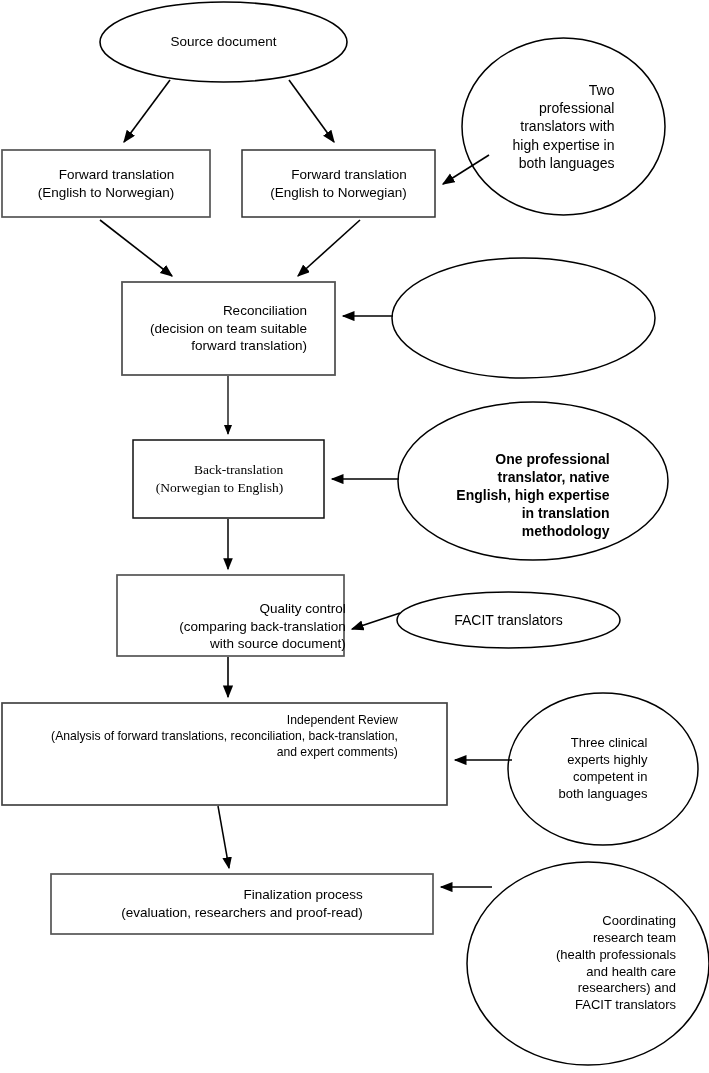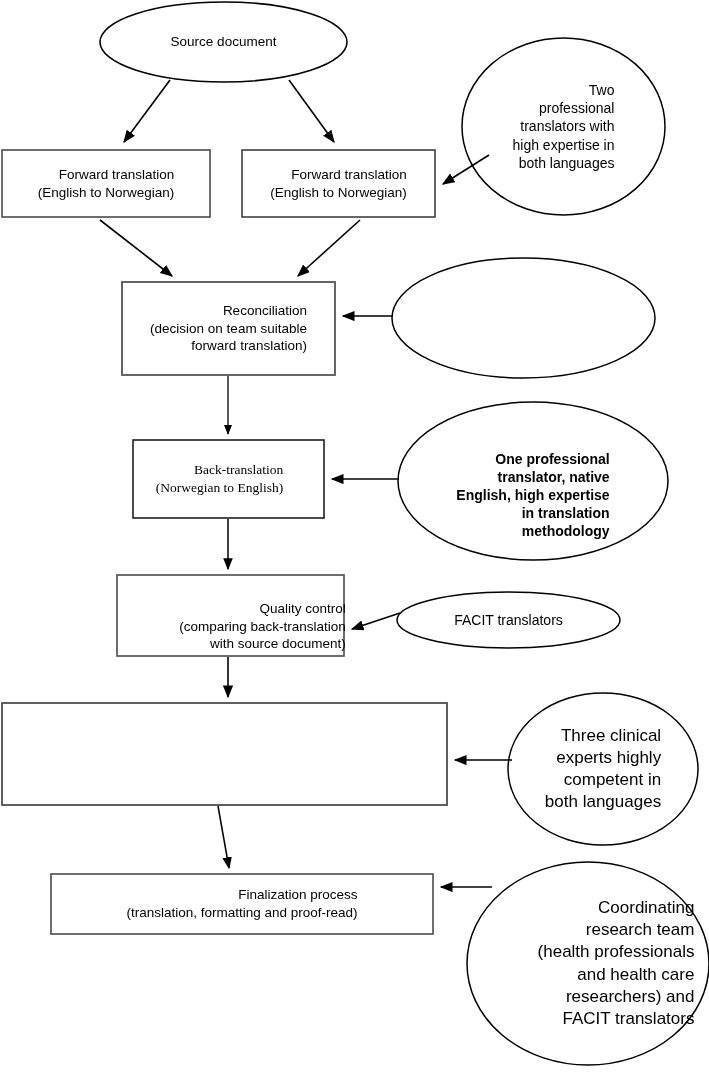--- a/index.html
+++ b/index.html
@@ -30,21 +30,21 @@
     justify-content: center;
     text-align: right;
     color: #000000;
     line-height: 1.30;
     white-space: pre-line;
     pointer-events: none;
   }
   .box-text { font-size: 13.5px; }
   .box-text-small { font-size: 12.2px; }
   .ellipse-text { font-size: 14px; }
-  .ellipse-text-sm { font-size: 17px; }
+  .ellipse-text-sm { font-size: 13.0px; }
 </style>
 </head>
 <body>
 
 <div id="canvas">
 
   <svg class="layer" viewBox="0 0 709 1073" xmlns="http://www.w3.org/2000/svg">
     <defs>
       <marker id="arrowhead" markerWidth="9" markerHeight="9" refX="7.2" refY="3.2" orient="auto" markerUnits="strokeWidth">
         <path d="M0,0 L8,3.2 L0,6.4 z" fill="#000000"></path>
@@ -120,23 +120,26 @@
 (decision on team suitable
 forward translation)</div>
 
   <div class="node-text box-text" style="left:124px; top:440px; width:191px; height:78px;font-family:Liberation Serif, serif;">Back-translation
 (Norwegian to English)</div>
 
   <div class="node-text box-text" style="left:117px; top:575px; width:227px; height:103px;margin-left:32px;">Quality control
 (comparing back-translation
 with source document)</div>
 
+  <div class="node-text box-text-small" style="left:2px; top:707px; width:445px; height:72px; align-items:flex-start; padding-top:6px; box-sizing:border-box;">Independent Review
+(Analysis of forward translations, reconciliation, back-translation,
+and expert comments)</div>
 
   <div class="node-text box-text" style="left:51px; top:874px; width:382px; height:60px;">Finalization process
-(translation, formatting and proof-read)</div>
+(evaluation, researchers and proof-read)</div>
 
   <div class="node-text ellipse-text" style="left:472px; top:38px; width:183px; height:177px;">Two
 professional
 translators with
 high expertise in
 both languages</div>
 
 
   <div class="node-text ellipse-text" style="left:418px; top:416px; width:230px; height:158px;font-weight:bold;">One professional
 translator, native

